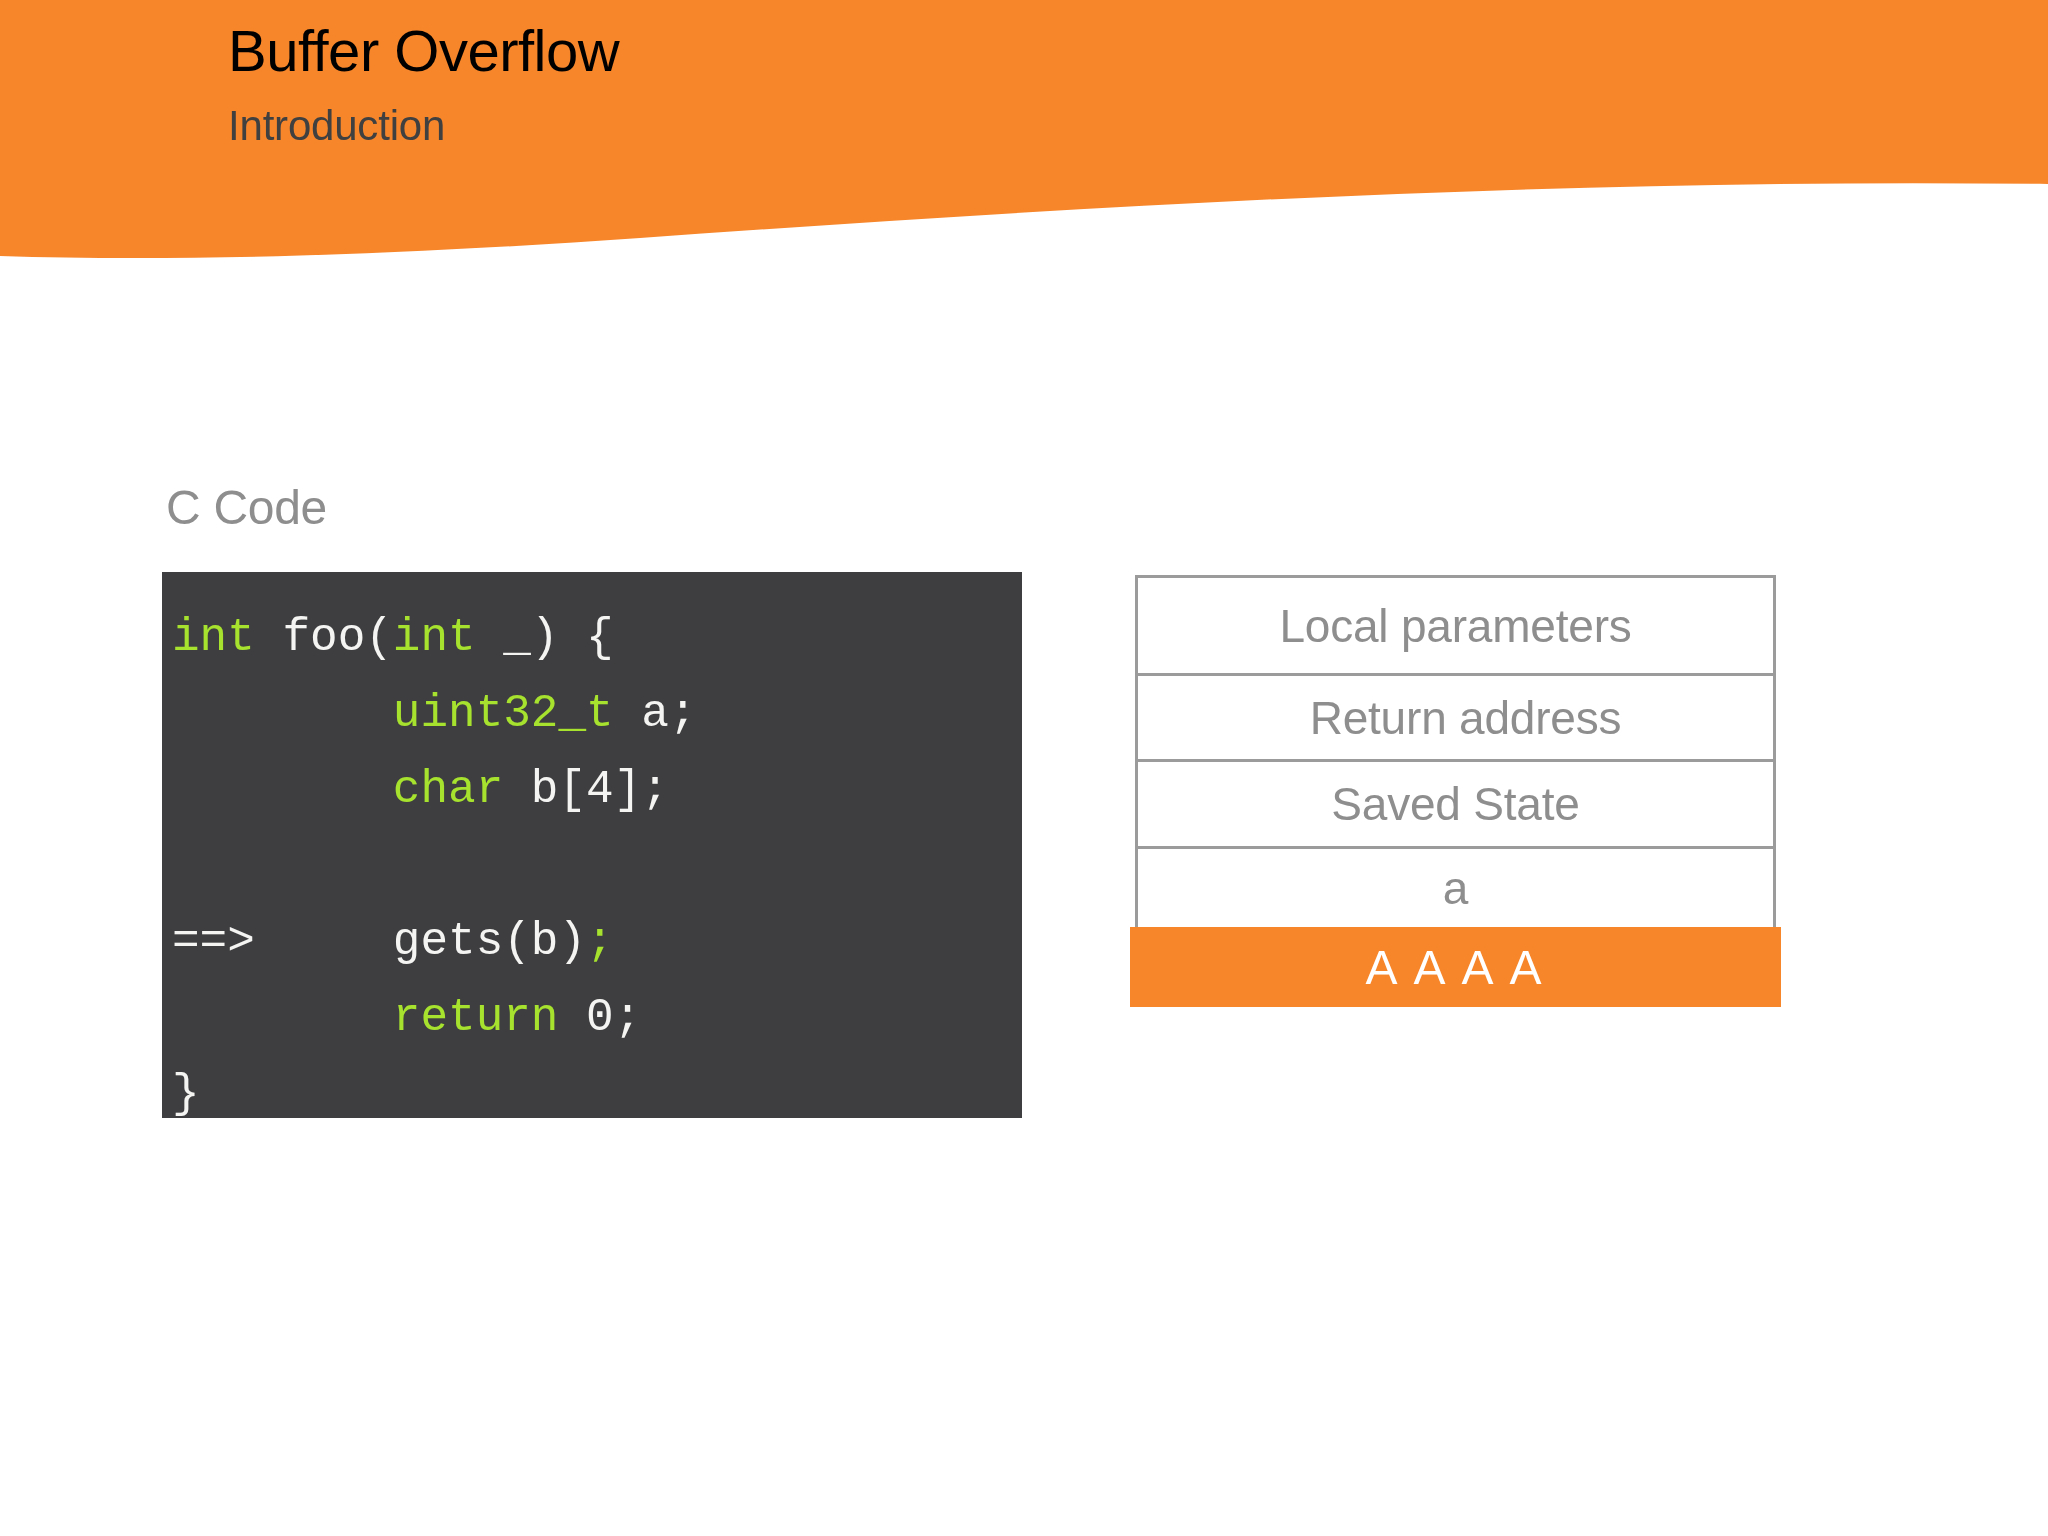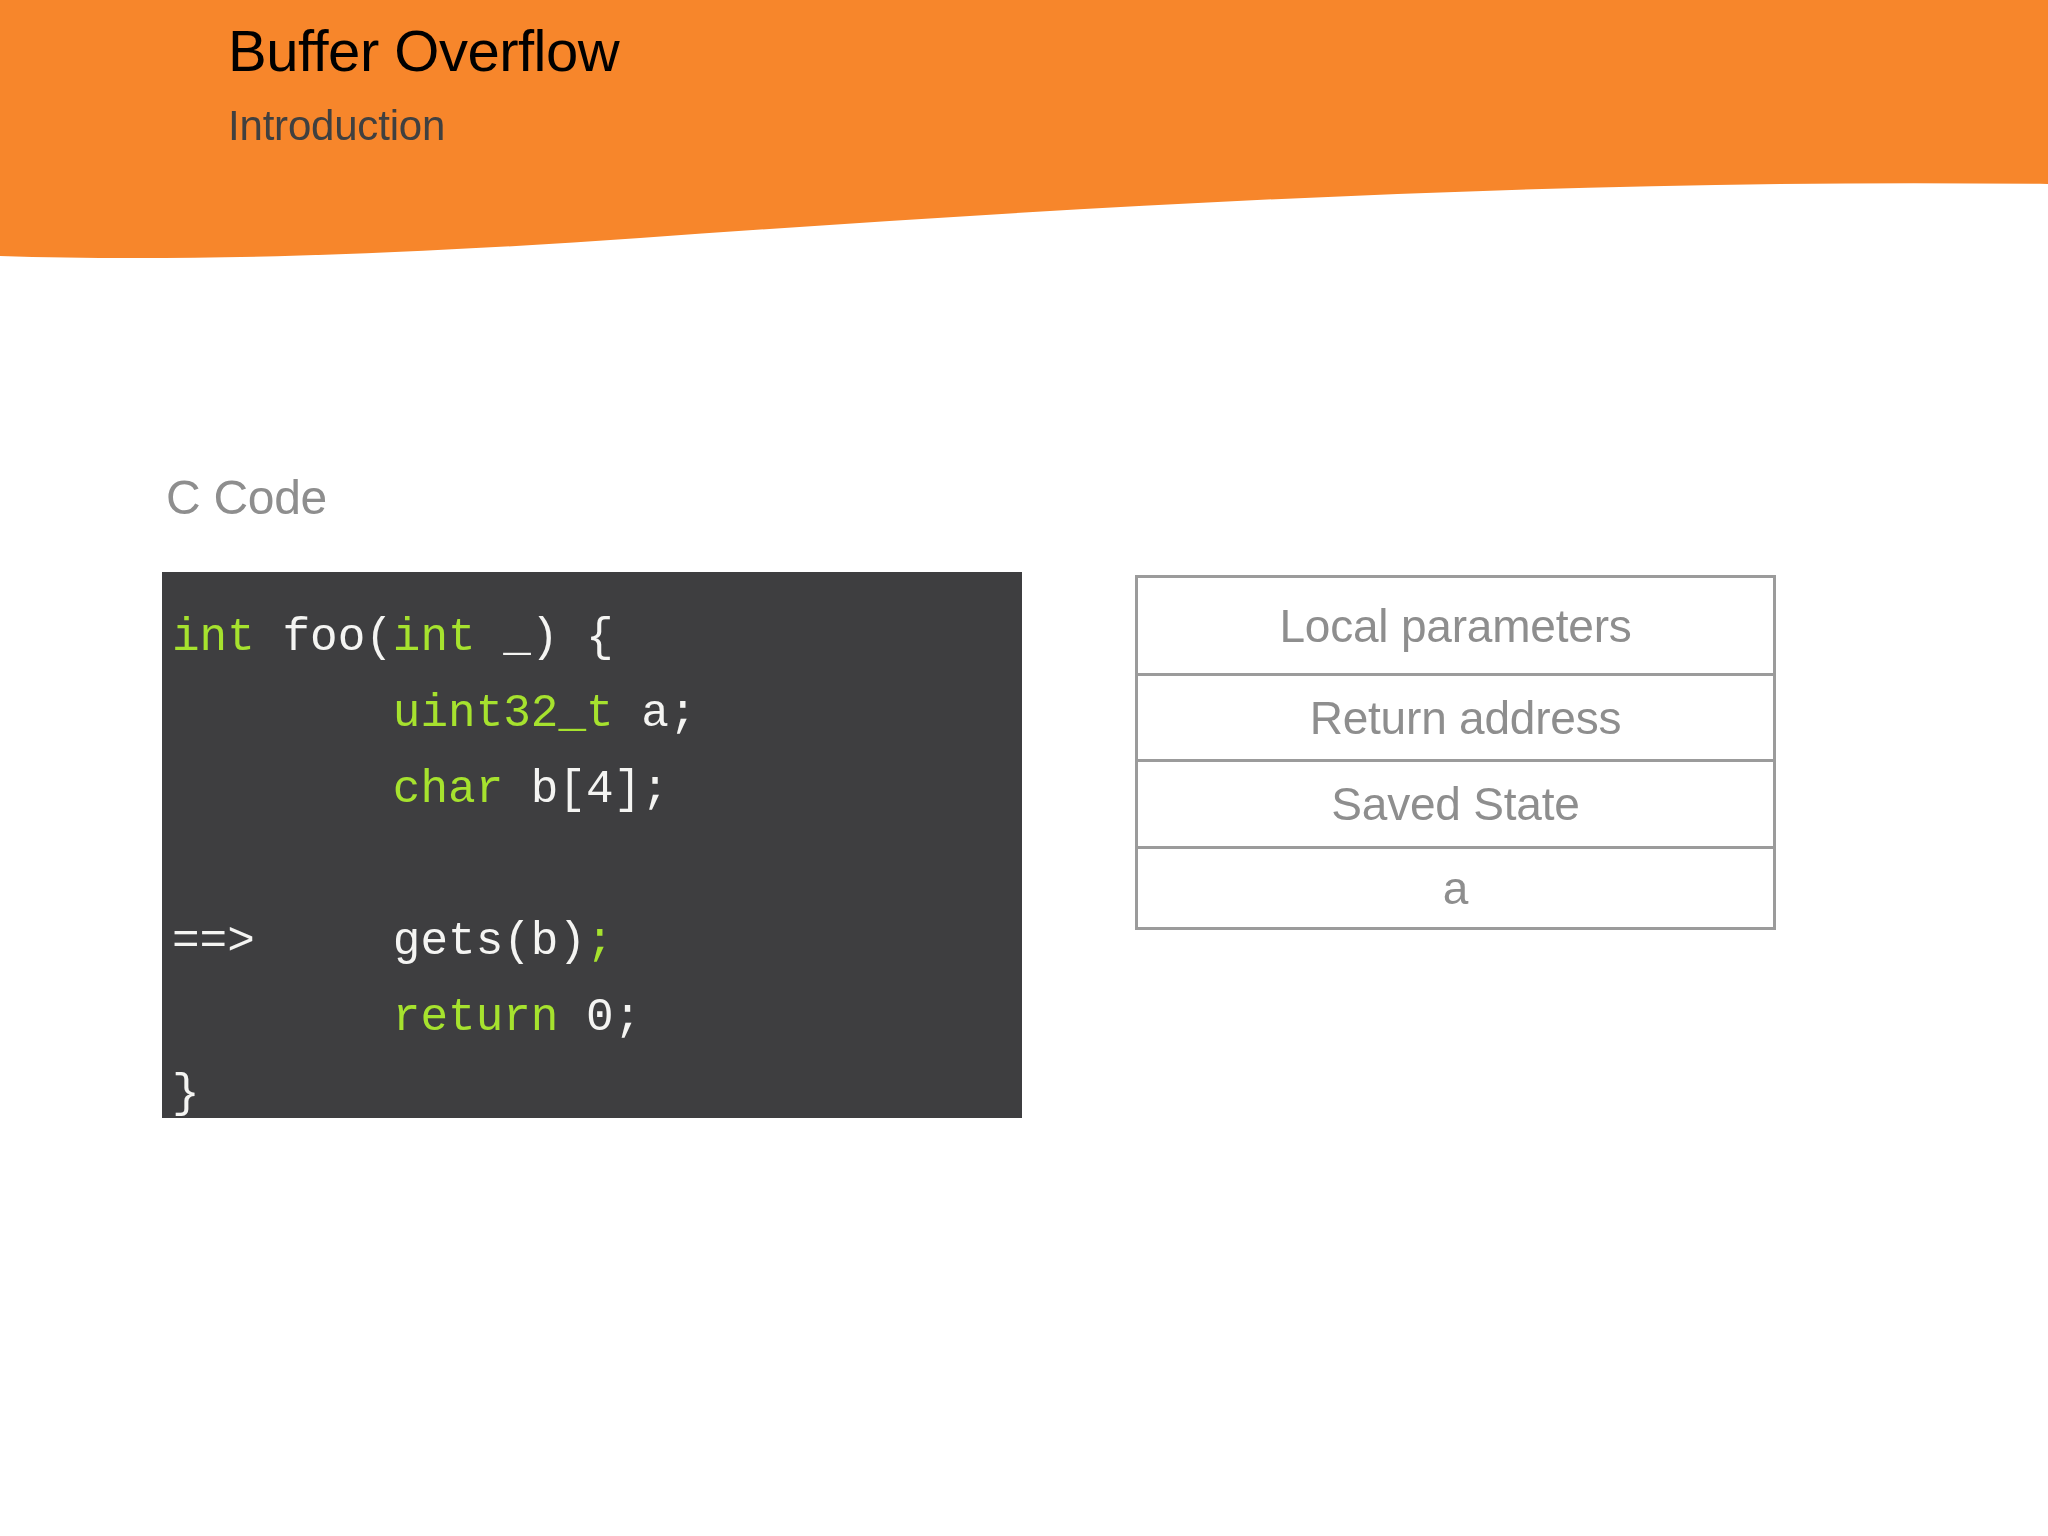--- a/index.html
+++ b/index.html
@@ -49,21 +49,21 @@
     font-weight: 400;
     margin-top: 25px;
     letter-spacing: -0.2px;
     white-space: nowrap;
   }
 
   
   #section-label {
     position: absolute;
     left: 166px;
-    top: 470px;
+    top: 480px;
     font-size: 48px;
     color: #8e8e8e;
     font-weight: 400;
     letter-spacing: -0.3px;
     white-space: nowrap;
   }
 
   
   #code-block {
     position: absolute;
@@ -149,13 +149,16 @@
     </div>
     <div class="stack-row r-return">
       <span>Return address</span>
     </div>
     <div class="stack-row r-saved">
       <span>Saved State</span>
     </div>
     <div class="stack-row r-a">
       <span>a</span>
     </div>
+    <div class="stack-row r-over">
+      <span>A A A A</span>
+    </div>
   </div>
 
 </body></html>

